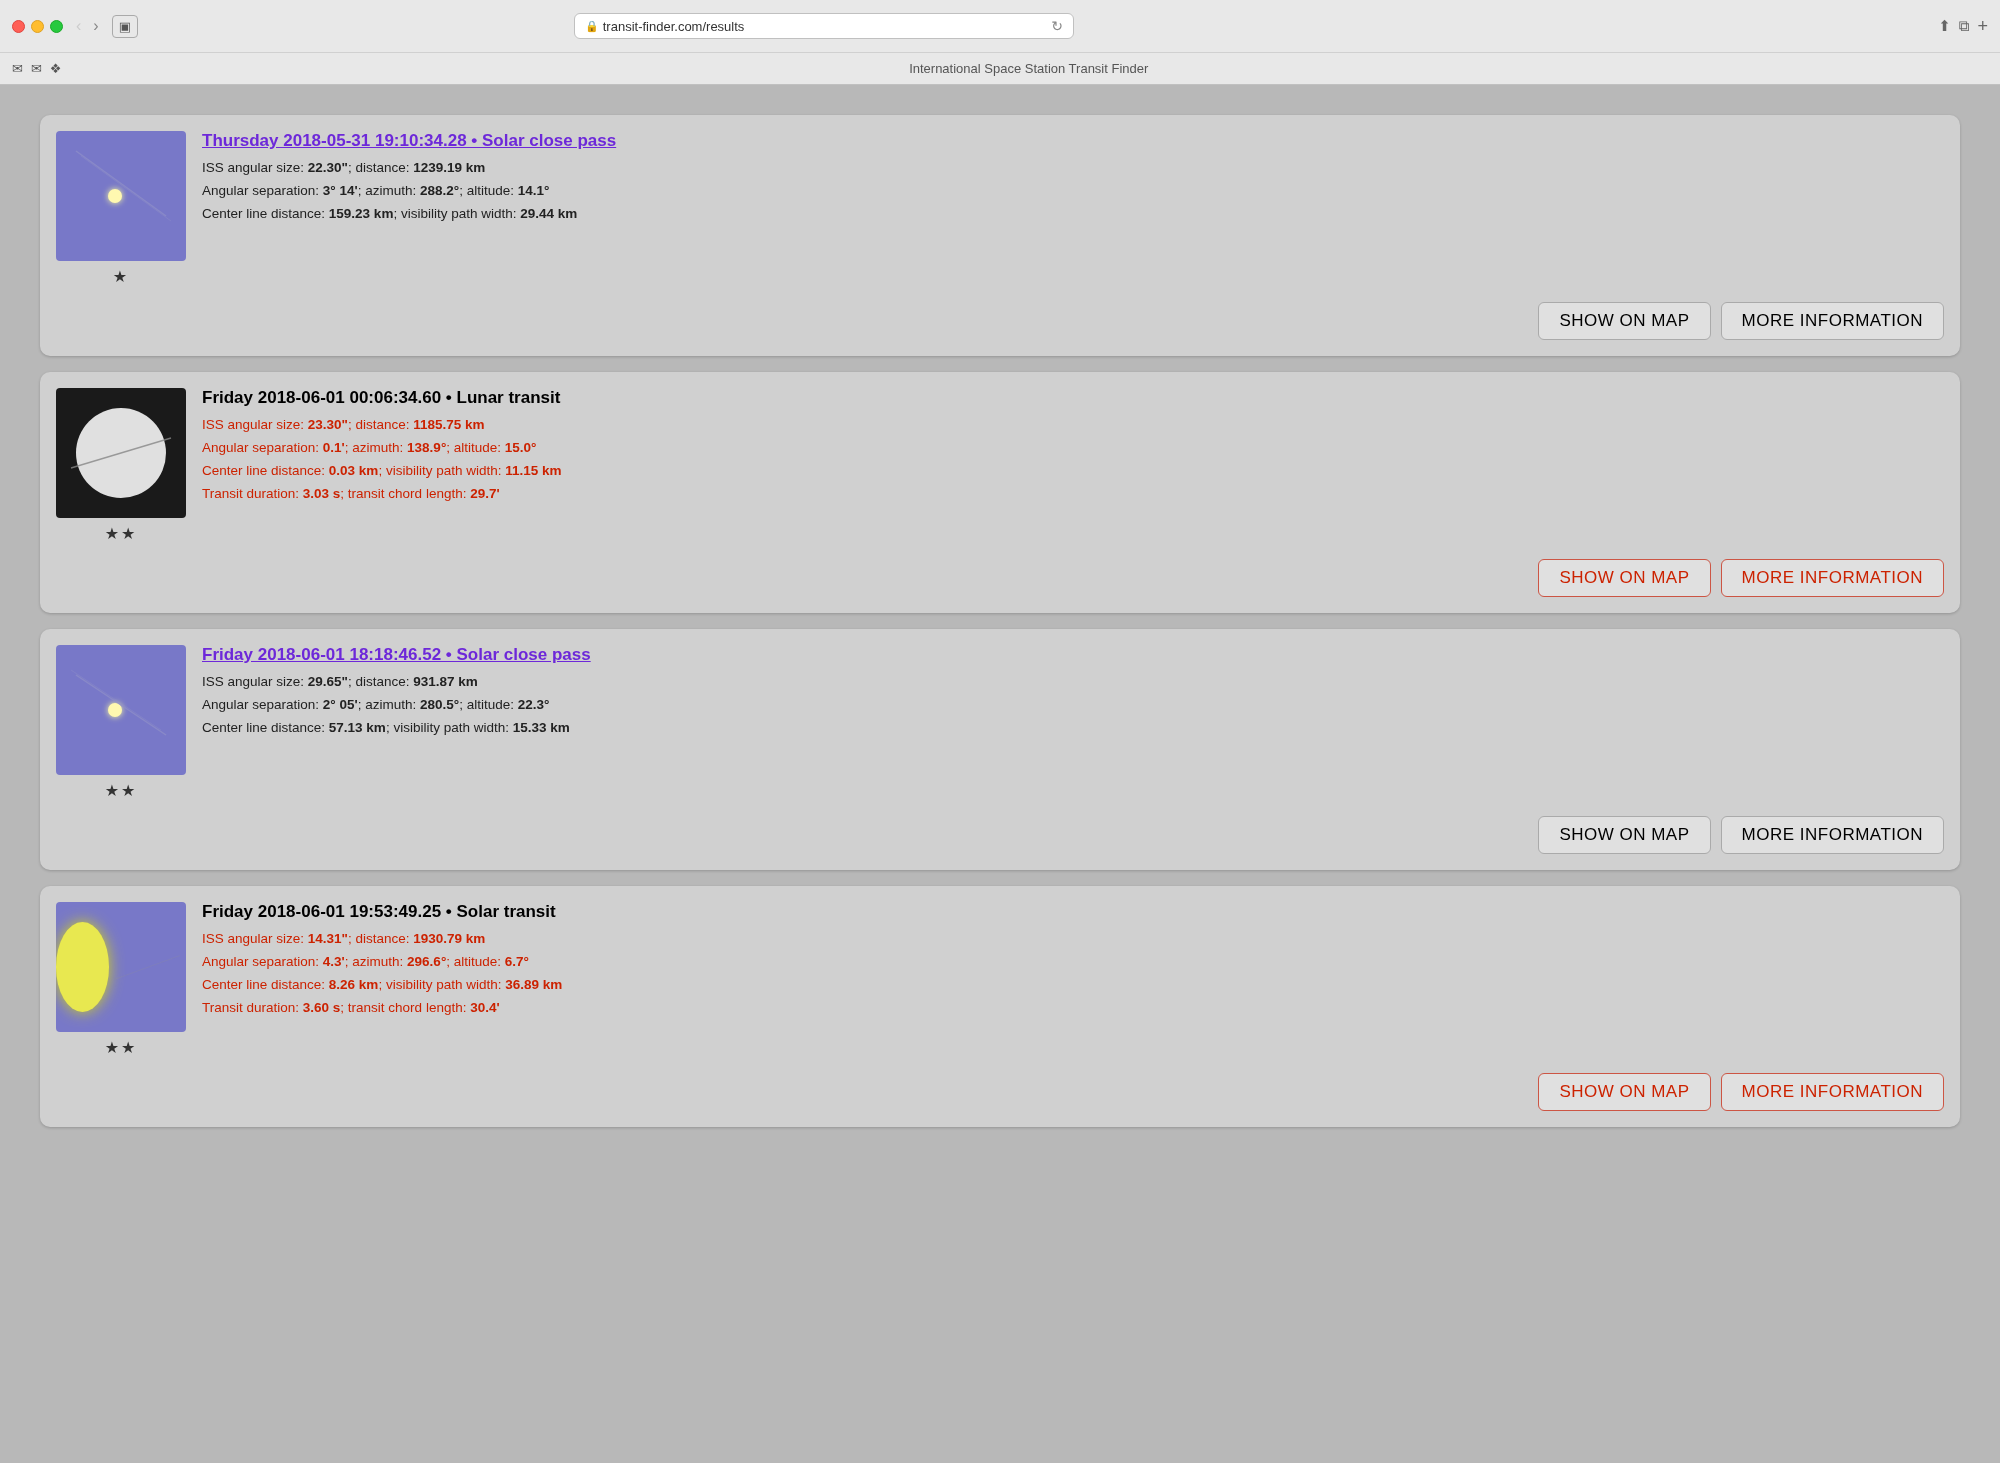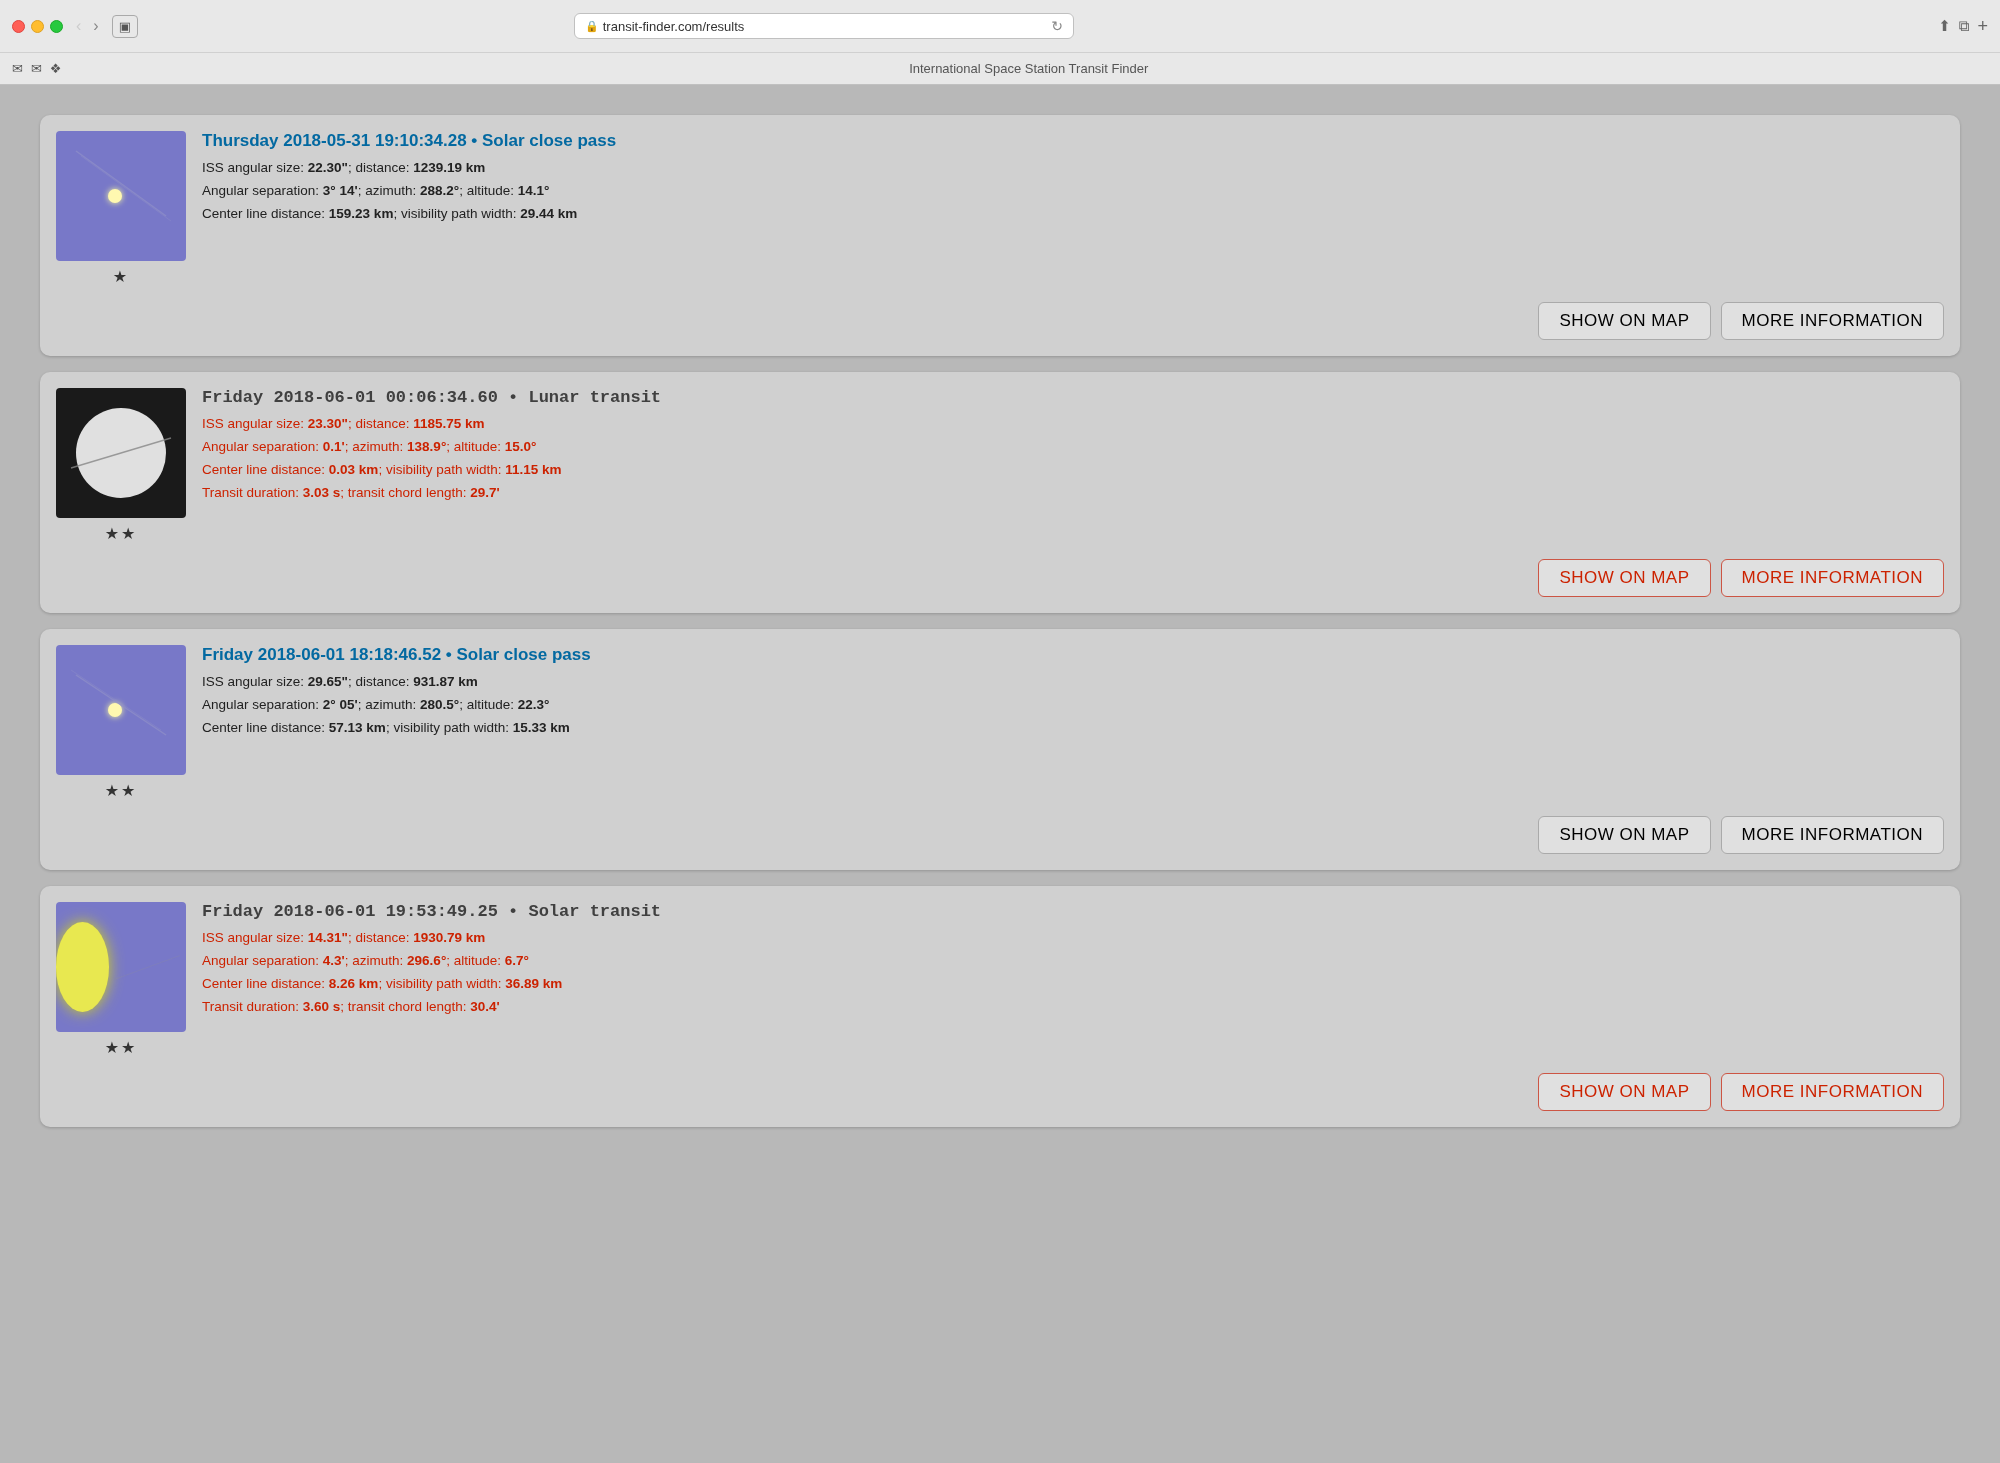--- a/index.html
+++ b/index.html
@@ -270,22 +270,22 @@
     .card-info {
       flex: 1;
     }
 
     .card-title {
       font-size: 17px;
       font-weight: bold;
       margin-bottom: 6px;
     }
 
-    .card-title.dark { color: #0369a1; }
-    .card-title.red { color: #404040; font-family: Liberation Mono, monospace; }
+    .card-title.dark { color: #6d28d9; text-decoration: underline; }
+    .card-title.red { color: #000000; }
 
     .card-detail {
       font-size: 13.5px;
       line-height: 1.7;
       color: #222;
     }
 
     .card-detail.red-text { color: #cc2200; }
 
     .card-detail strong { font-weight: 600; }

